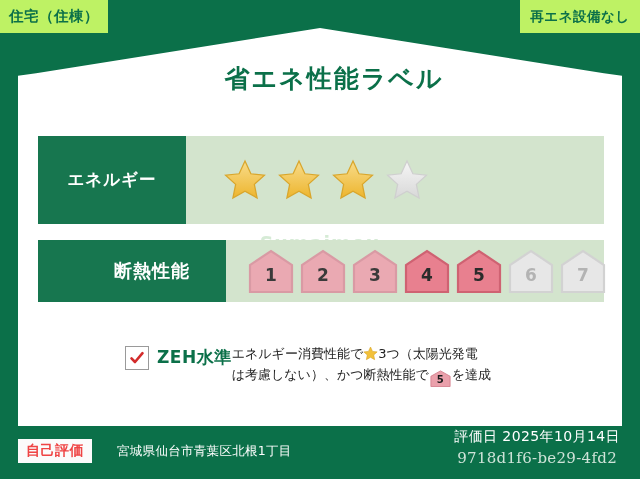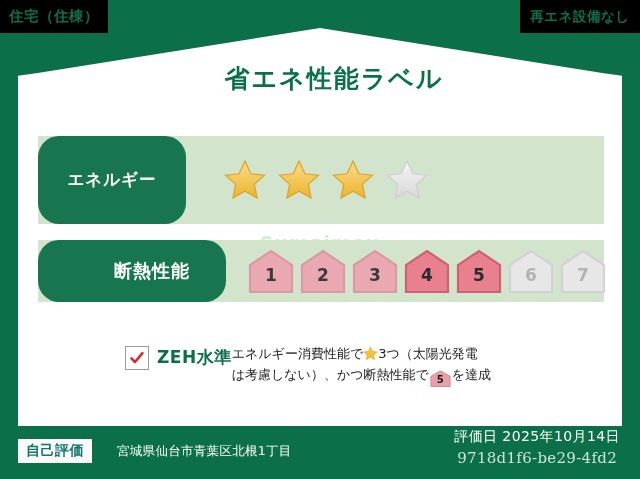--- a/index.html
+++ b/index.html
@@ -14,21 +14,21 @@
     overflow:hidden;
   }
   
   #inner-panel{
     position:absolute;left:18px;top:28px;width:604px;height:398px;
     background:#ffffff;
     clip-path:polygon(0% 12%, 3% 11.4%, 50% 0%, 97% 11.4%, 100% 12%, 100% 100%, 0% 100%);
   }
   
   .corner-tag{
-    position:absolute;top:0;background:#000000;
+    position:absolute;top:0;background:#bef264;
     display:flex;align-items:center;justify-content:center;
     color:#0b7049;font-weight:bold;font-size:14.5px;
     letter-spacing:.5px;
   }
   #tag-left{left:0;width:108px;height:33px;}
   #tag-right{right:0;width:120px;height:33px;font-size:13.5px;}
   
   #title-block{
     position:absolute;left:0;right:0;top:56px;text-align:center;
   }
@@ -45,21 +45,20 @@
     position:absolute;left:38px;width:566px;height:88px;
     background:#d3e4cd;display:flex;align-items:center;
   }
   #row-energy{top:136px;}
   #row-insulation{top:240px;height:62px;}
   .metric-label{
     width:148px;height:100%;background:#17764f;color:#ffffff;
     display:flex;flex-direction:column;align-items:center;justify-content:center;
     font-weight:bold;font-size:16.5px;line-height:1.35;letter-spacing:1px;
     flex:none;
-    border-radius:21px;
   }
   #row-insulation .metric-label{font-size:18px;padding-left:40px;}
   .metric-value{flex:1;display:flex;align-items:center;padding-left:36px;}
   #row-insulation .metric-value{padding-left:22px;gap:6px;}
   
   .star{width:46px;height:44px;margin-right:8px;flex:none;}
   
   .grade{
     position:relative;width:46px;height:44px;flex:none;
     display:flex;align-items:flex-end;justify-content:center;
@@ -95,21 +94,21 @@
   .mini-grade svg{position:absolute;left:0;top:0;width:21px;height:17px;}
   .mini-grade b{
     position:relative;z-index:2;display:block;text-align:center;
     font-size:10px;line-height:20px;color:#1d1d1d;
   }
   
   #footer-left{
     position:absolute;left:18px;bottom:16px;display:flex;align-items:center;
   }
   #self-eval-tag{
-    background:#fbfbfb;color:#0f766e;font-weight:bold;font-size:14px;
+    background:#fbfbfb;color:#ef4444;font-weight:bold;font-size:14px;
     padding:3px 8px;letter-spacing:.5px;
   }
   #address-text{color:#ffffff;font-size:12.5px;margin-left:25px;letter-spacing:.3px;}
   #footer-right{
     position:absolute;right:20px;bottom:12px;text-align:center;color:#ffffff;
   }
   #eval-date{font-size:14px;letter-spacing:.4px;}
   #doc-id{font-size:15px;margin-top:3px;color:#cfe3d8;letter-spacing:.3px;
           font-family:"DejaVu Serif","Liberation Serif",serif;}
 </style>

